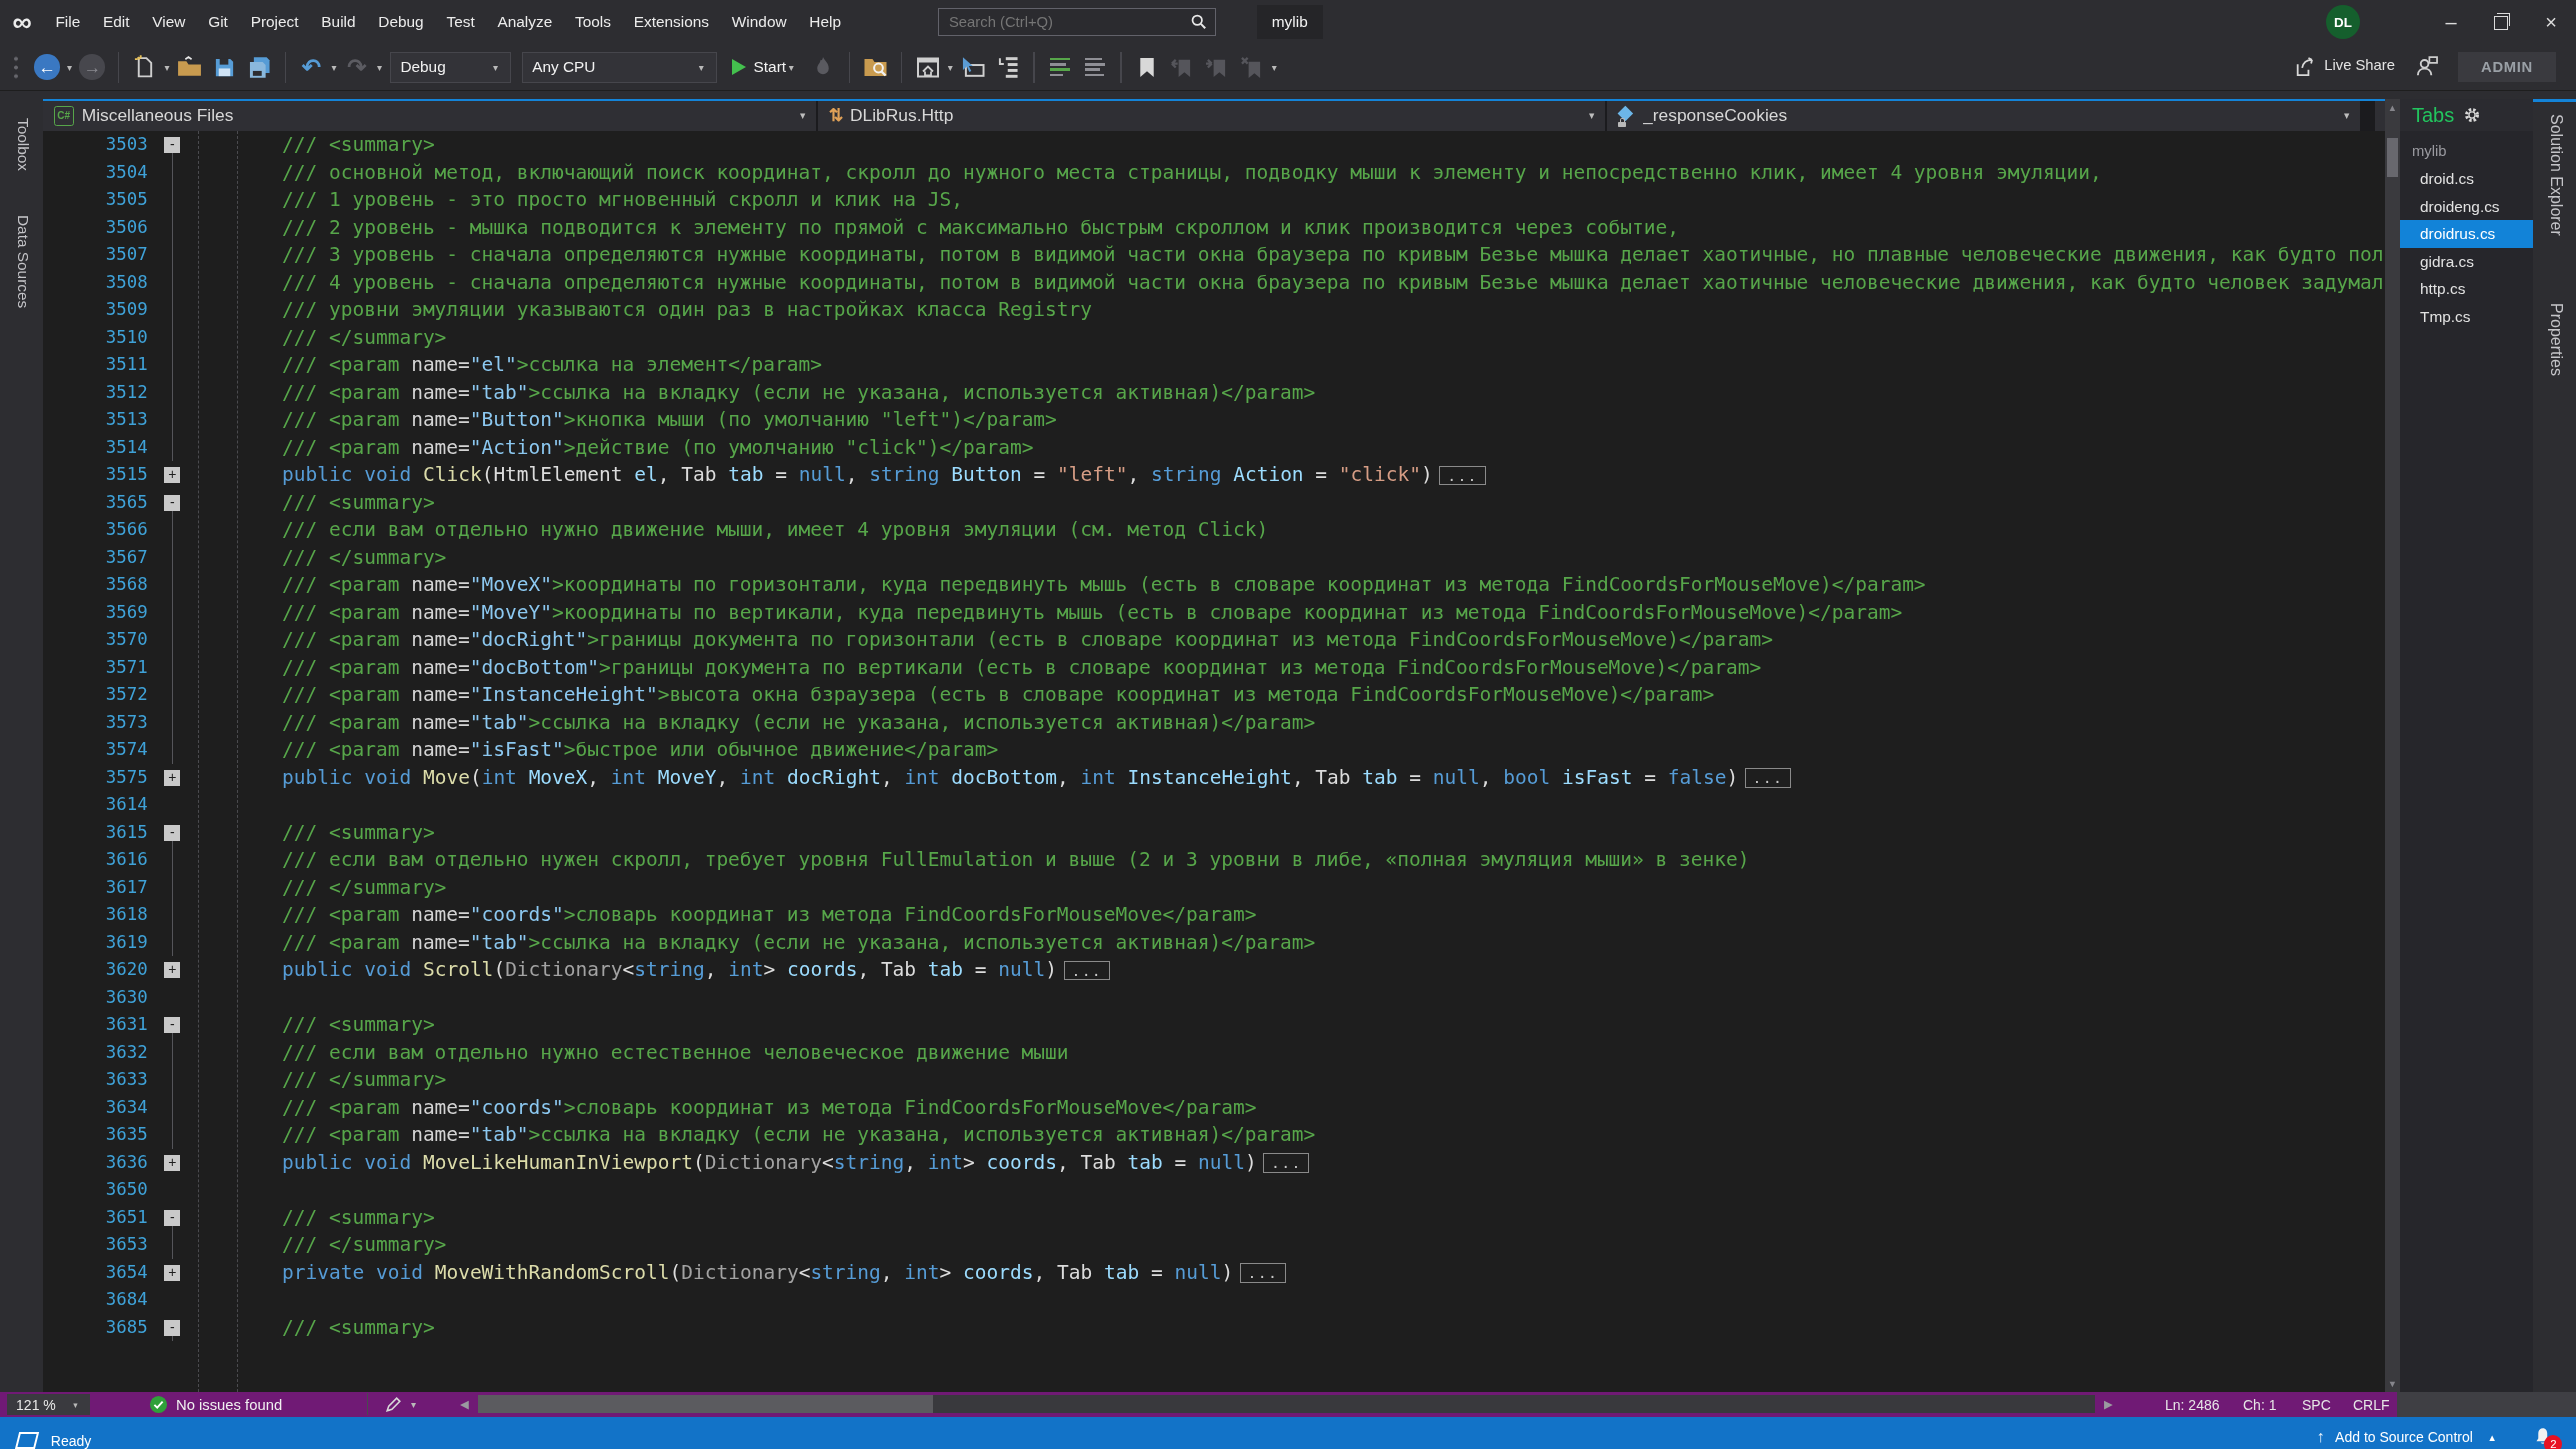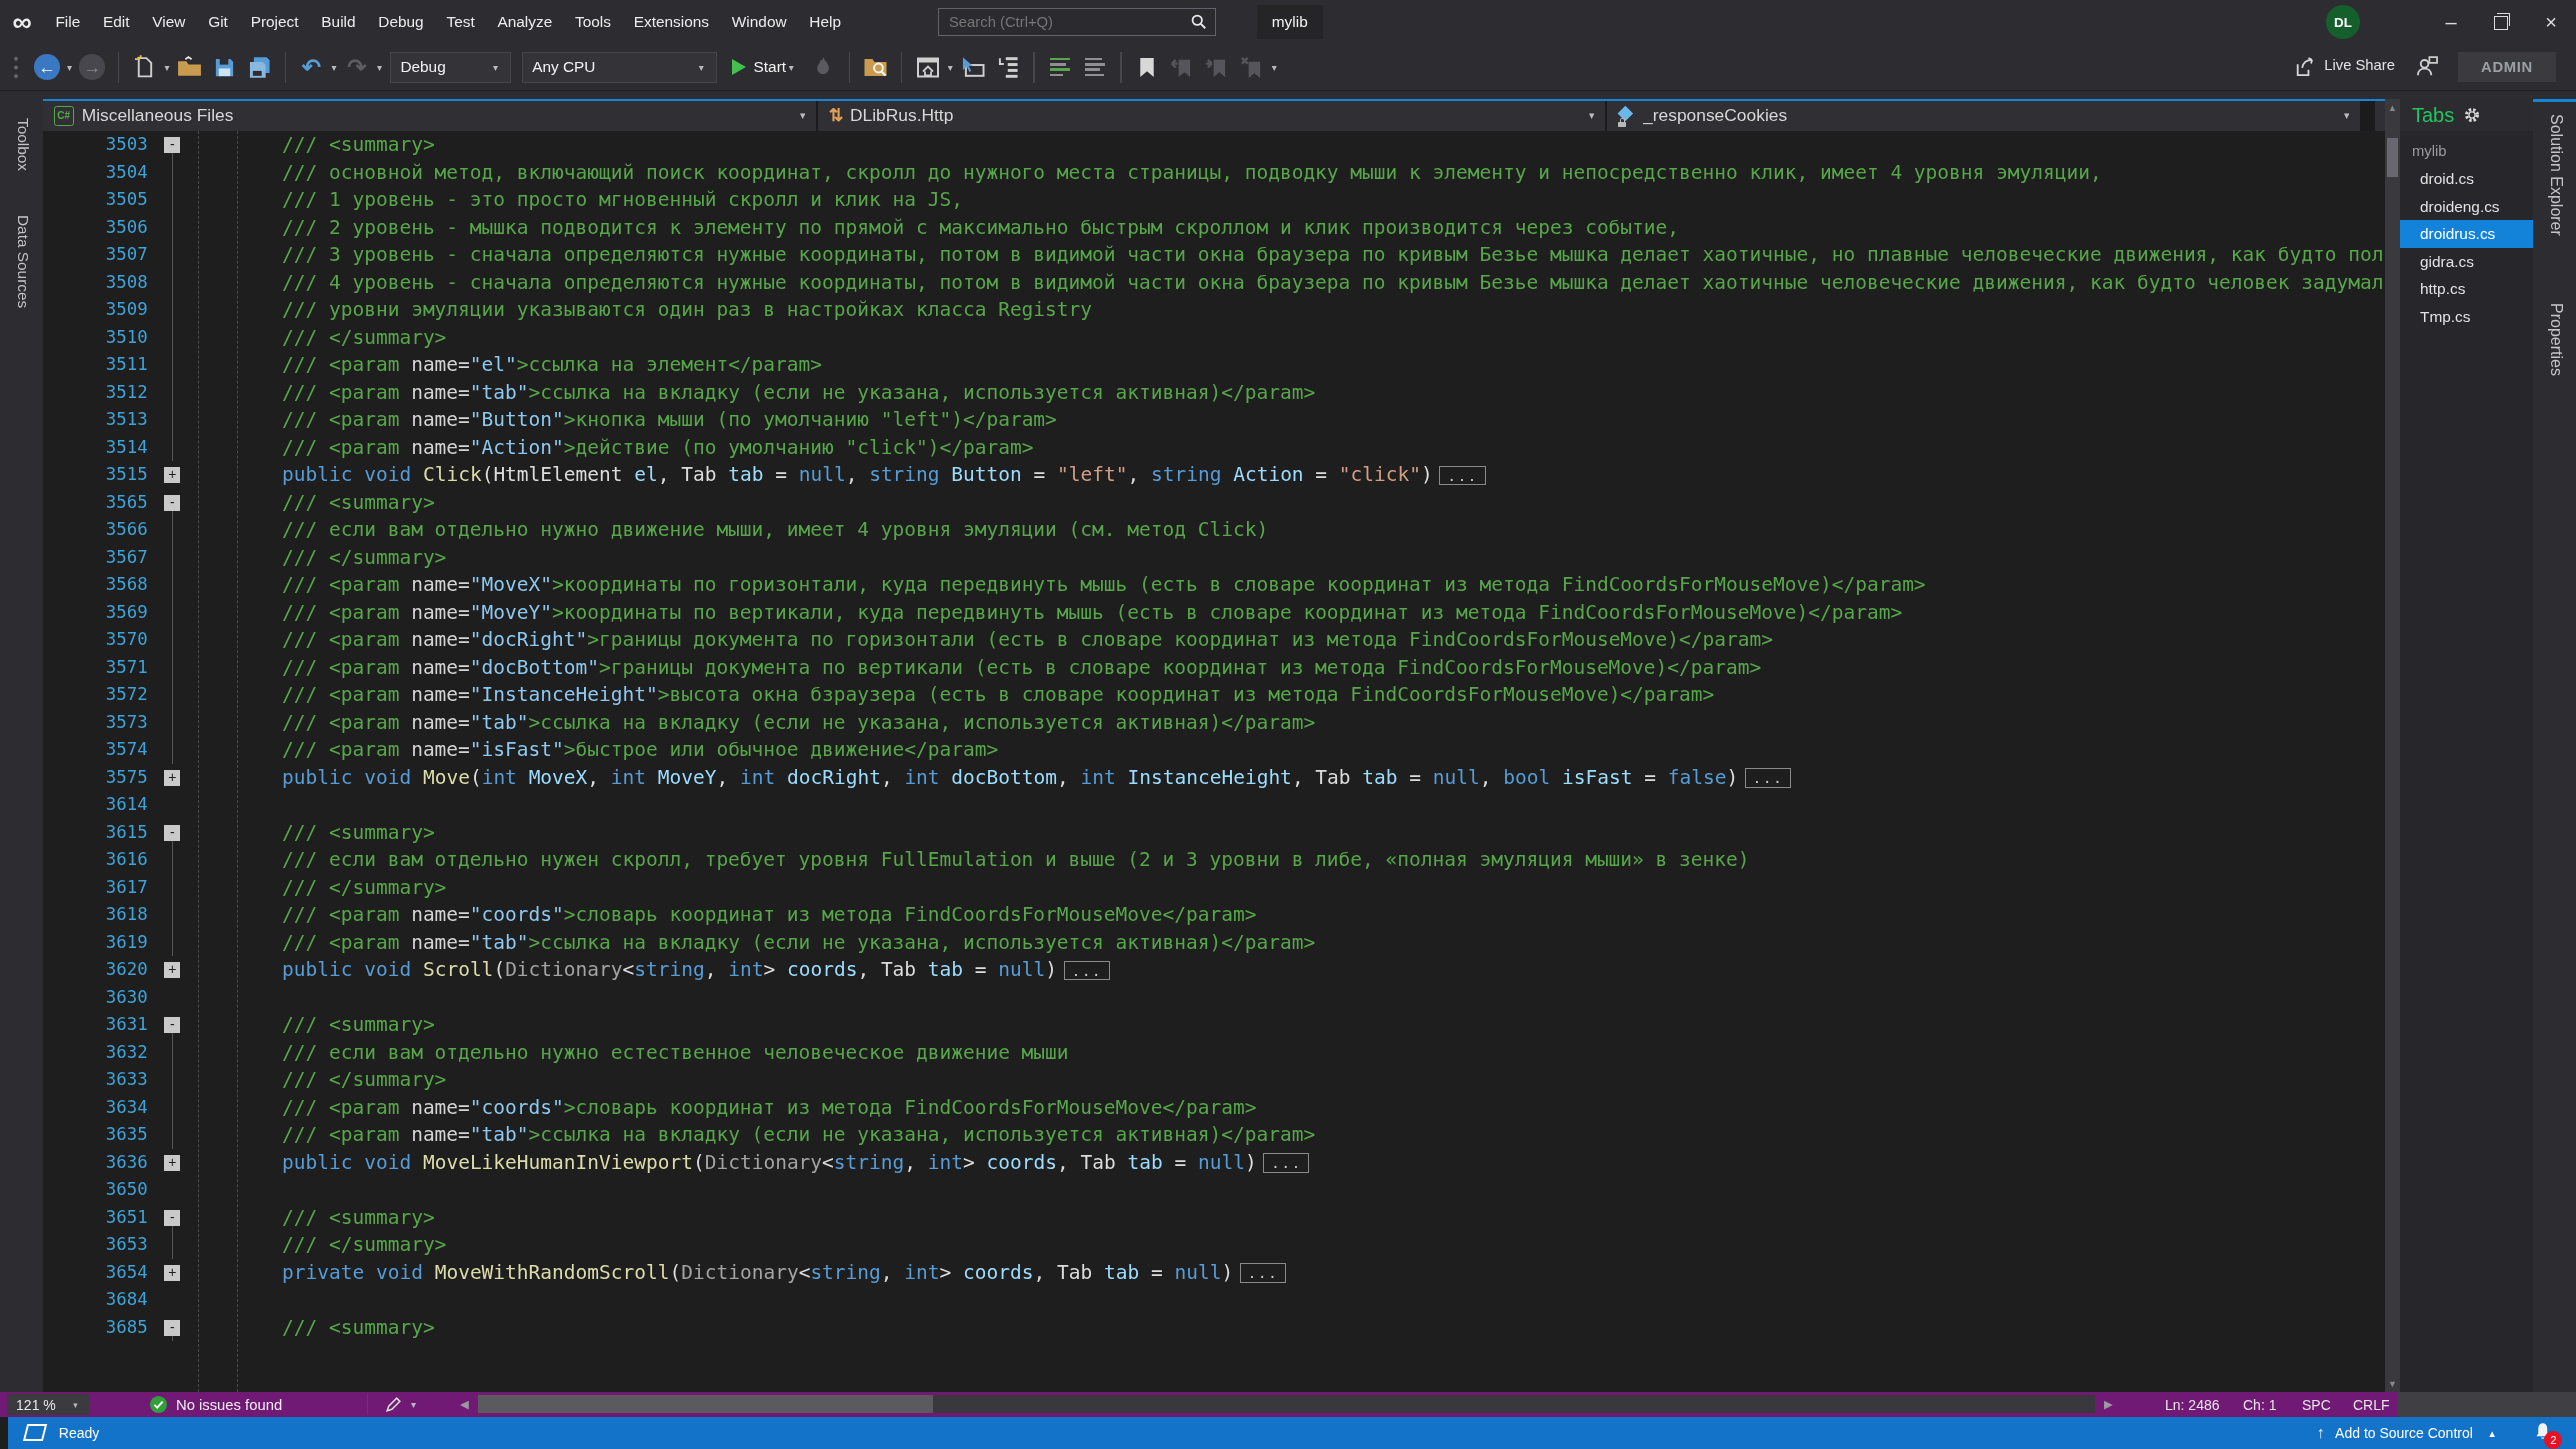--- a/index.html
+++ b/index.html
@@ -115,21 +115,21 @@
   .issues{position:absolute;left:149px;top:2px;display:flex;align-items:center;gap:8px;font-size:14.8px;color:#f0f0f0;height:21px}
   .ed-sep{position:absolute;left:367px;top:1.3px;width:1.3px;height:22px;background:#4a4a50}
   .pen-wrap{position:absolute;left:384px;top:2.7px;display:flex;align-items:center;gap:5.4px}
   .h-arrow{position:absolute;top:4.7px;font-size:11.4px;color:#9a9aa0}
   .htrack{position:absolute;left:478px;top:3.4px;width:1617px;height:18px;background:#39393d}
   .hthumb{position:absolute;left:0;top:0;height:18px;width:455px;background:#5b5b5f}
   .ed-right{position:absolute;top:0;height:25px;display:flex;align-items:center;font-size:14px;color:#e6e6e6}
   .panel-hscroll{position:absolute;left:2397px;top:0;width:179px;height:25px;background:#3f3f44}
 
   
-  .statusbar{position:absolute;top:1417px;left:8px;right:0;height:32px;background:#1273c8;display:flex;align-items:center;z-index:6}
+  .statusbar{position:absolute;top:1417px;left:0;right:0;height:32px;background:#1273c8;display:flex;align-items:flex-end;z-index:6}
   .para-icon{width:16px;height:13.4px;border:2px solid #fff;transform:skewX(-14deg);margin:0 13.4px 0 17.4px}
   .sb-text{font-size:14px;color:#fff}
   .sb-right{position:absolute;right:23px;display:flex;align-items:center;gap:10.7px}
   .sb-up{font-size:16px;color:#e8f2fb}
   .sb-caret{font-size:9.4px;color:#fff;margin-left:4px}
   .bell-wrap{position:relative;margin-left:24px}
   .badge{position:absolute;right:-9.4px;bottom:-4px;width:18px;height:18px;border-radius:50%;background:#e81123;color:#fff;
          font-size:11.4px;display:flex;align-items:center;justify-content:center}
 </style>
 </head>

